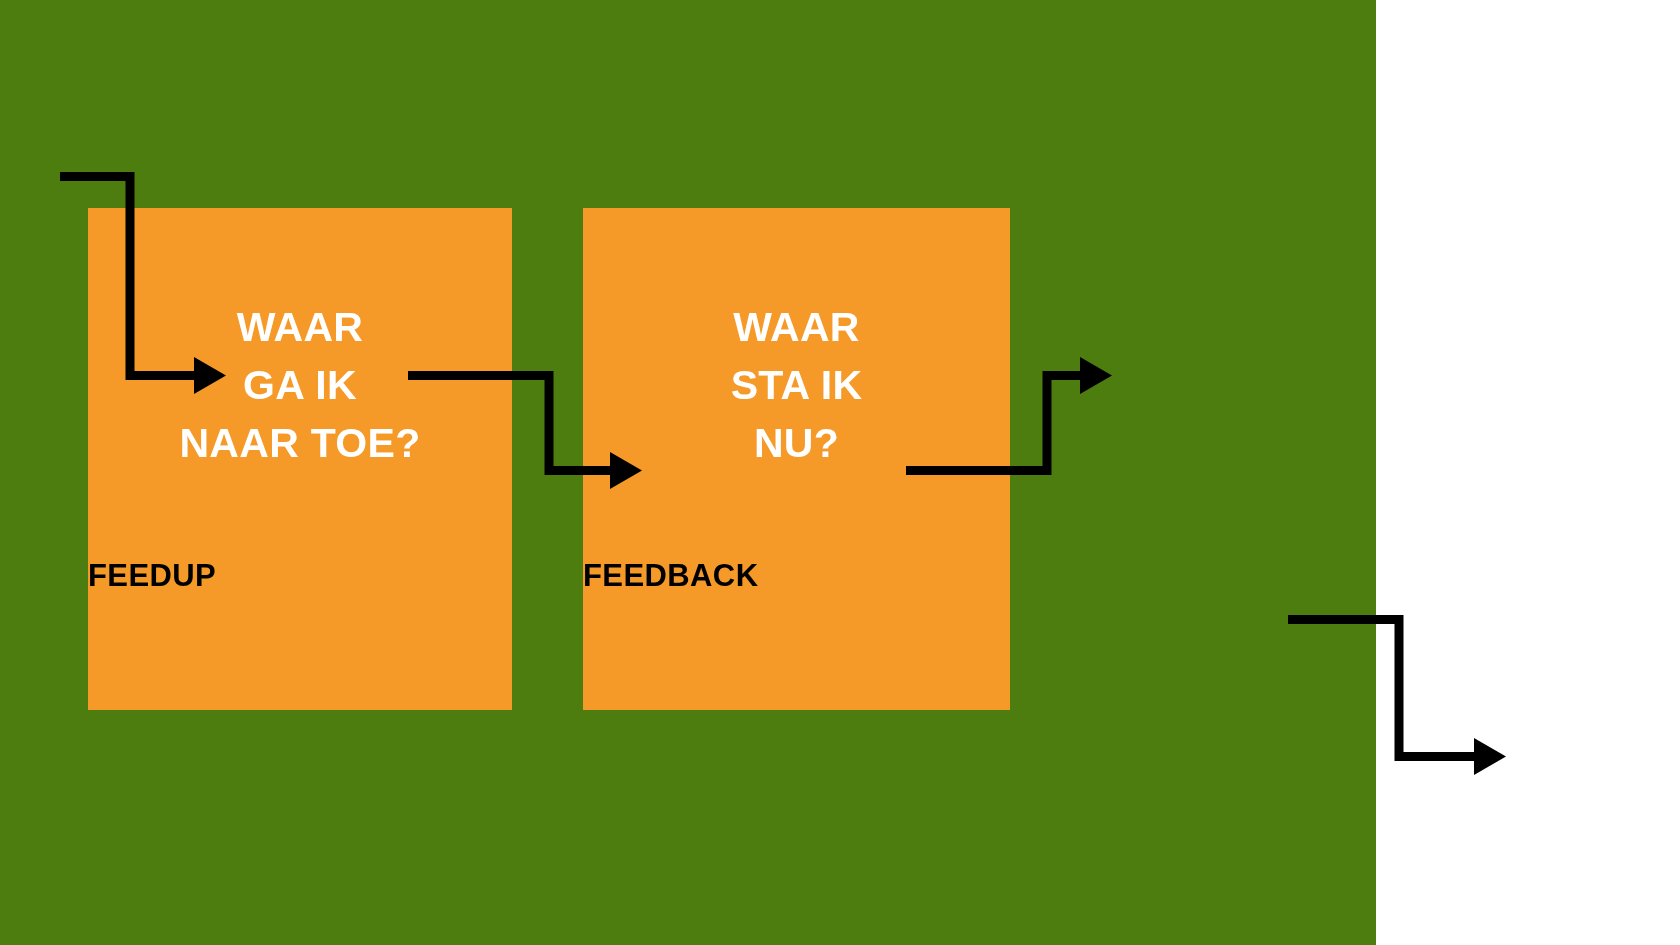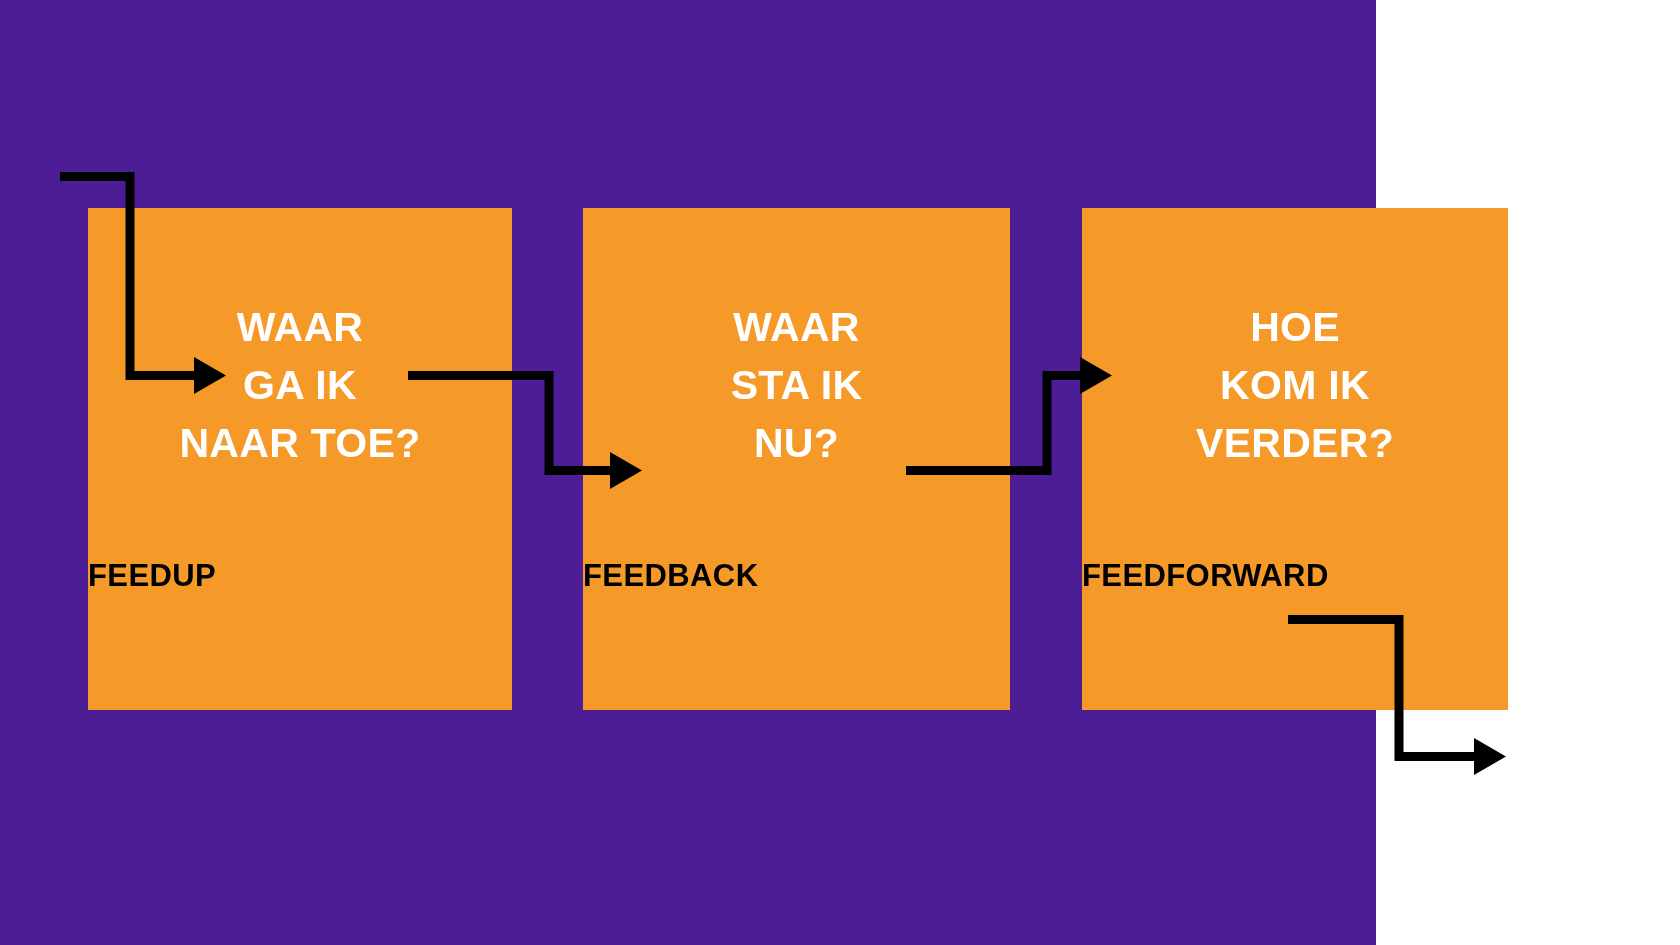--- a/index.html
+++ b/index.html
@@ -10,21 +10,21 @@
   body {
     width: 1680px;
     height: 945px;
     font-family: "Liberation Sans", sans-serif;
     overflow: hidden;
   }
   #diagram-root {
     position: relative;
     width: 1376px;
     height: 945px;
-    background: #4c1d95;
+    background: #4d7c0f;
   }
   .svg-layer {
     position: absolute;
     left: 0;
     top: 0;
     width: 1680px;
     height: 945px;
   }
   .stage-box {
     position: absolute;
@@ -68,26 +68,20 @@
     <div class="stage-label" style="top:350px;">FEEDUP</div>
   </div>
 
   <div class="stage-box" style="left:583px; top:208px; width:427px; height:502px; background:#F59A28;">
     <div class="stage-question" style="top:90px;">WAAR
 STA IK
 NU?</div>
     <div class="stage-label" style="top:350px;">FEEDBACK</div>
   </div>
 
-  <div class="stage-box" style="left:1082px; top:208px; width:426px; height:502px; background:#F59A28;">
-    <div class="stage-question" style="top:90px;">HOE
-KOM IK
-VERDER?</div>
-    <div class="stage-label" style="top:350px;">FEEDFORWARD</div>
-  </div>
 
   <svg class="svg-layer" viewBox="0 0 1680 945" xmlns="http://www.w3.org/2000/svg">
 
     <g>
       <path d="M 60 176.5 L 130 176.5 L 130 375.5 L 198 375.5" fill="none" stroke="#000000" stroke-width="9" stroke-linecap="butt" stroke-linejoin="miter"></path>
       <polygon points="194,357 226,375.5 194,394" fill="#000000"></polygon>
     </g>
 
     <g>
       <path d="M 408 375.5 L 549 375.5 L 549 470.5 L 614 470.5" fill="none" stroke="#000000" stroke-width="9" stroke-linecap="butt" stroke-linejoin="miter"></path>

